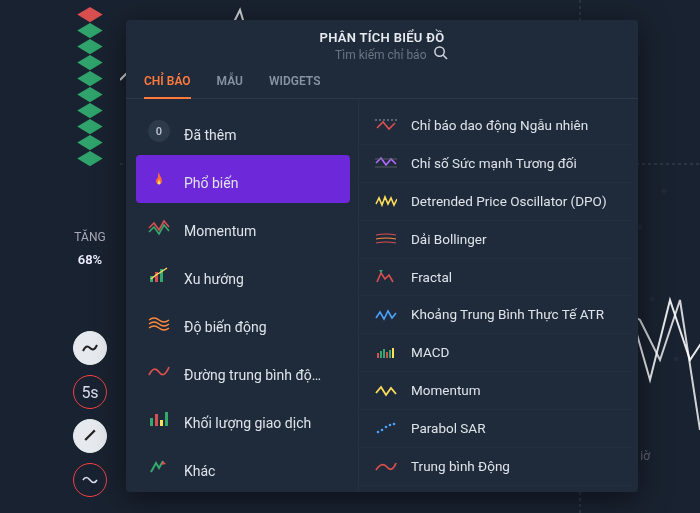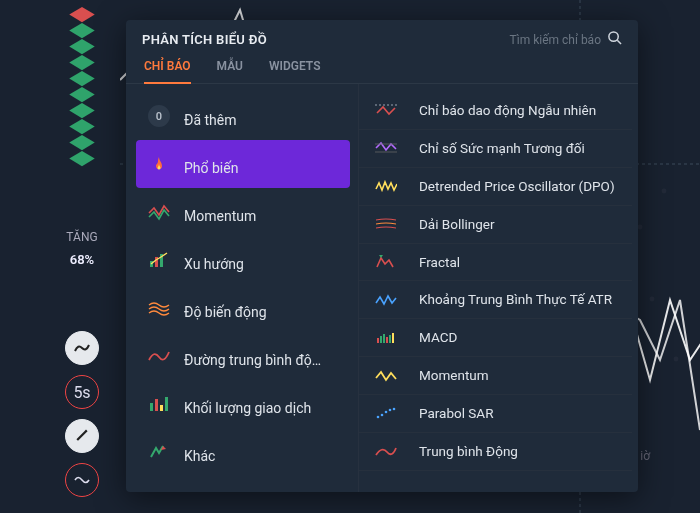--- a/index.html
+++ b/index.html
@@ -3,32 +3,32 @@
 <meta charset="utf-8">
 <style>
   * { margin: 0; padding: 0; box-sizing: border-box; font-family: -apple-system, BlinkMacSystemFont, 'Segoe UI', Roboto, sans-serif; }
   body { background: #1a2332; width: 700px; height: 513px; overflow: hidden; position: relative; }
   
   .bg-chart { position: absolute; top: 0; left: 0; right: 0; bottom: 0; background: #192230; overflow: hidden; }
   .bg-chart svg.chartline { position: absolute; top: 0; left: 120px; width: 580px; height: 100%; }
   .bg-map { position: absolute; right: 0; top: 150px; width: 120px; height: 250px; opacity: 0.15; }
   .bg-time { position: absolute; right: 50px; bottom: 50px; color: #667; font-size: 12px; }
 
-  .left-rail { position: absolute; left: 52px; top: 0; width: 60px; height: 100%; display: flex; flex-direction: column; align-items: center; padding-top: 0; }
+  .left-rail { position: absolute; left: 60px; top: 0; width: 60px; height: 100%; display: flex; flex-direction: column; align-items: center; padding-top: 0; }
   .diamond-stack { width: 44px; display: flex; flex-direction: column; align-items: center; margin-top: 2px; }
   .diamond { width: 30px; height: 18px; transform: scaleY(0.6); margin-bottom: -2px; }
   .diamond svg { width: 30px; height: 30px; }
   .tang-label { color: #aab; font-size: 12px; margin-top: 68px; text-align: center; }
   .tang-pct { color: #eef; font-size: 13px; font-weight: 600; margin-top: 8px; }
   .toolbtns { margin-top: 64px; display: flex; flex-direction: column; gap: 10px; }
   .toolbtn { width: 34px; height: 34px; border-radius: 50%; border: 1px solid #ef4444; display: flex; align-items: center; justify-content: center; color: #dde; font-size: 16px; cursor: pointer; background: transparent; }
   .toolbtn.filled { background: #e6e9ed; color: #222; border-color: #e6e9ed; }
 
   .panel { position: absolute; left: 126px; top: 20px; width: 512px; height: 472px; background: #1f2b3a; border-radius: 4px; box-shadow: 0 6px 30px rgba(0,0,0,0.5); display: flex; flex-direction: column; overflow: hidden; }
-  .panel-header { display: flex; align-items: center; justify-content: space-between; padding: 10px 16px 0 16px; }
+  .panel-header { display: flex; align-items: center; justify-content: space-between; padding: 10px 16px 0 16px; flex-direction: column; }
   .panel-title { color: #e8ecf1; font-size: 13px; font-weight: 600; letter-spacing: 0.3px; }
   .panel-search { display: flex; align-items: center; gap: 6px; }
   .panel-search input { background: transparent; border: none; color: #cfd5dd; font-size: 12px; width: 110px; text-align: right; outline: none; }
   .panel-search input::placeholder { color: #6a7582; }
   .panel-search .search-ico { color: #cfd5dd; cursor: pointer; }
 
   .tabs { display: flex; gap: 26px; padding: 10px 18px 0 18px; border-bottom: 1px solid #2c3846; }
   .tab { color: #8992a0; font-size: 12px; font-weight: 600; padding-bottom: 10px; cursor: pointer; position: relative; }
   .tab.active { color: #ff7a3d; }
   .tab.active::after { content: ''; position: absolute; left: 0; right: 0; bottom: -1px; height: 2px; background: #ff7a3d; }
@@ -36,21 +36,21 @@
   .panel-body { flex: 1; display: flex; overflow: hidden; }
   .col-left { width: 232px; padding: 8px 8px 8px 10px; overflow-y: auto; }
   .col-right { flex: 1; padding: 8px 6px 8px 0; overflow-y: auto; border-left: 1px solid #27313f; }
 
   .cat-item { display: flex; align-items: center; gap: 14px; padding: 12px 12px; border-radius: 4px; cursor: pointer; }
   .cat-item.selected { background: #6d28d9; }
   .cat-item .lbl { color: #dfe4ea; font-size: 14px; margin-top: 8px; }
   .cat-ico { width: 22px; height: 22px; display: flex; align-items: center; justify-content: center; flex-shrink: 0; }
   .count-badge { width: 22px; height: 22px; border-radius: 50%; background: #2d3a4a; color: #b7bfc9; font-size: 11px; display: flex; align-items: center; justify-content: center; font-weight: 600; }
 
-  .ind-item { display: flex; align-items: center; gap: 22px; padding: 10px 8px 10px 16px; cursor: pointer; border-bottom: 1px solid #26303d; }
+  .ind-item { display: flex; align-items: center; gap: 14px; padding: 10px 8px 10px 16px; cursor: pointer; border-bottom: 1px solid #26303d; }
   .ind-item .ilbl { color: #dfe4ea; font-size: 13.5px; line-height: 1.25; }
   .ind-ico { width: 22px; height: 16px; flex-shrink: 0; display: flex; align-items: center; justify-content: center; }
 
   ::-webkit-scrollbar { width: 6px; }
   ::-webkit-scrollbar-track { background: transparent; }
   ::-webkit-scrollbar-thumb { background: #4a5562; border-radius: 3px; }
 </style>
 </head>
 <body>
 

